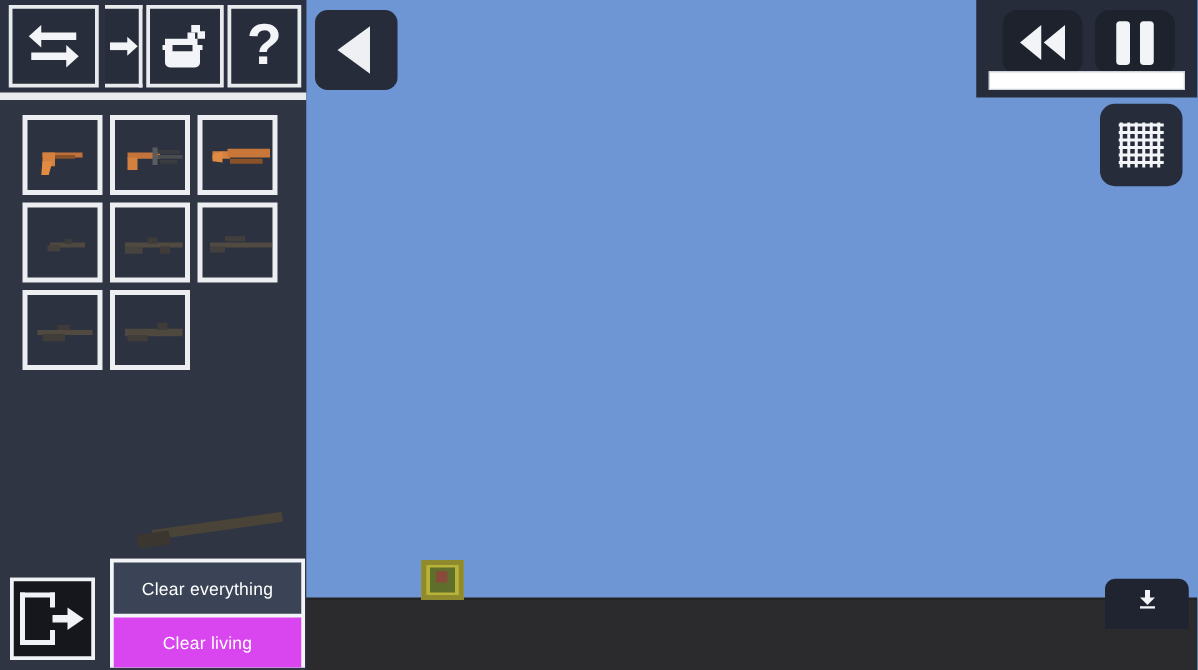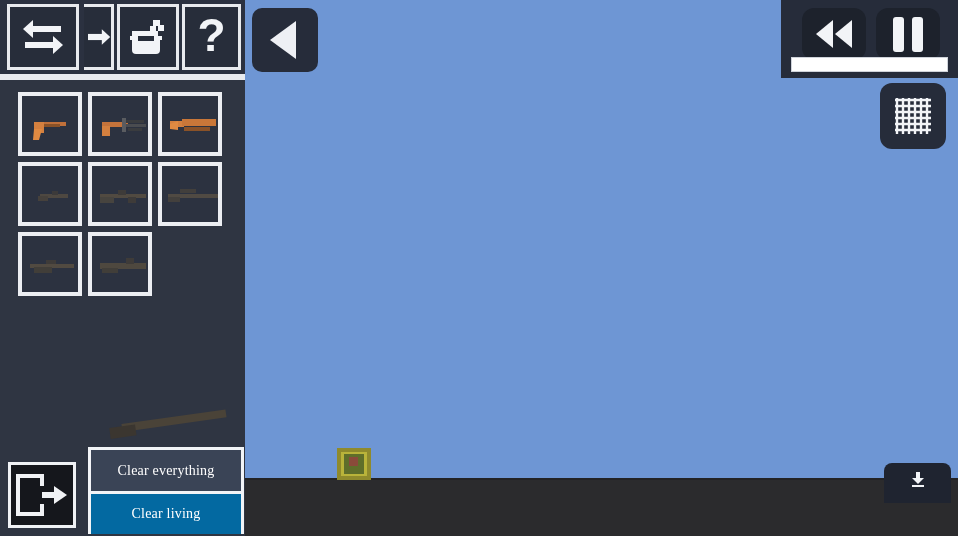--- a/index.html
+++ b/index.html
@@ -52,23 +52,23 @@
   
   #exit-btn { position:absolute; left:8px; top:462px; width:68px; height:66px;
               border:3px solid #f0f2f5; background:#15171c; }
 
   
   #clear-stack { position:absolute; left:88px; top:447px; width:156px; height:87px;
                  border:3px solid #f2f4f7; background:#f2f4f7; }
   .clear-btn { position:relative; width:100%; height:40px; border:0;
                color:#ffffff; font-size:14px; letter-spacing:.2px;
                display:flex; align-items:center; justify-content:center;
-               font-family:Liberation Serif, serif; }
+               font-family:Liberation Sans, sans-serif; }
   #clear-everything { background:#3a4456; height:41px; }
-  #clear-living { background:#0369a1; height:40px; margin-top:3px; }
+  #clear-living { background:#d946ef; height:40px; margin-top:3px; }
 
   
   #collapse-btn { position:absolute; left:252px; top:8px; width:66px; height:64px;
                   background:#262c3a; border-radius:10px;
                   display:flex; align-items:center; justify-content:center; }
   #tri-left { width:0; height:0; border-top:19px solid transparent;
               border-bottom:19px solid transparent; border-right:26px solid #eef0f4;
               margin-right:4px; }
 
   #transport { position:absolute; left:781px; top:0px; width:177px; height:78px;

